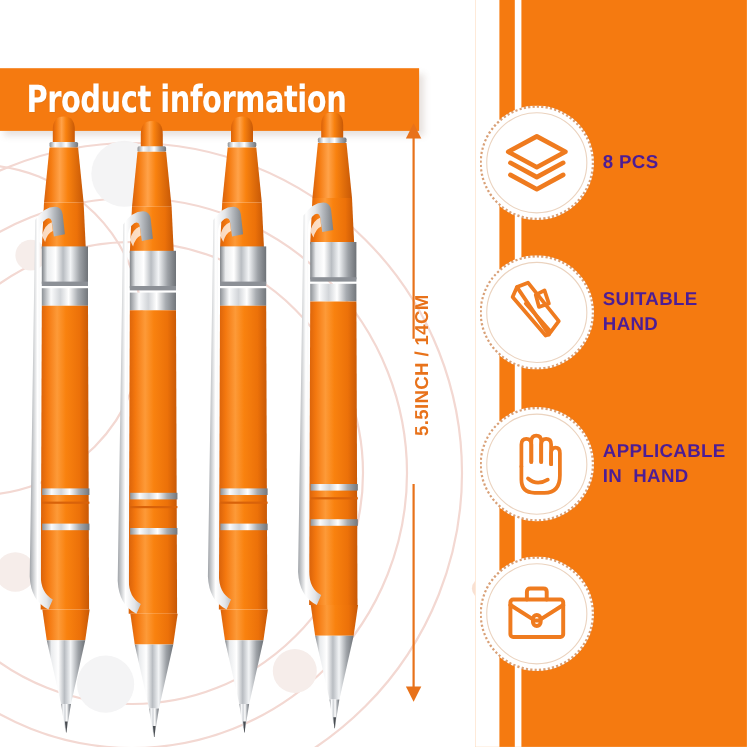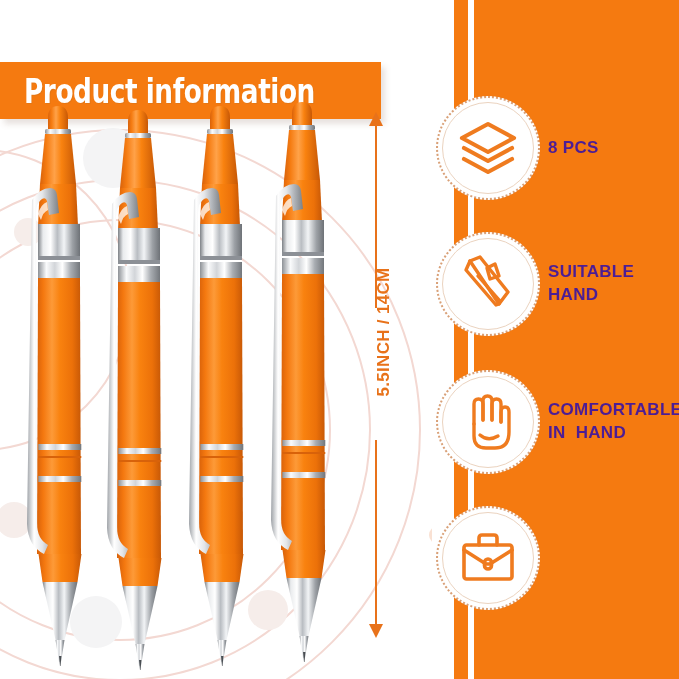--- a/index.html
+++ b/index.html
@@ -285,21 +285,21 @@
           <g fill="none" stroke="#EF7B1F" stroke-width="3.4" stroke-linejoin="round" stroke-linecap="round">
             <path d="M18 34 L18 14 q0 -5 4.5 -5 q4.5 0 4.5 5 L27 30"></path>
             <path d="M27 30 L27 11 q0 -5 4.5 -5 q4.5 0 4.5 5 L36 30"></path>
             <path d="M36 30 L36 14 q0 -5 4.5 -5 q4.5 0 4.5 5 L45 32"></path>
             <path d="M45 32 L45 22 q0 -5 4 -5 q4 0 4 5 L53 42 q0 16 -14 16 L30 58 q-12 0 -12 -12 L18 34"></path>
             <path d="M24 45 q8 7 18 1"></path>
           </g>
         </svg>
       </div>
       <div class="badge-text">
-        <span class="l1">COMFORTABLE</span>
+        <span class="l1">APPLICABLE</span>
         <span class="l2">IN  HAND</span>
       </div>
     </div>
 
     <div class="badge-row" style="top:506px">
       <div class="badge">
         <div class="badge-circle"></div>
         <div class="badge-inner"></div>
         <svg class="badge-icon" viewBox="0 0 64 64">
           <g fill="none" stroke="#EF7B1F" stroke-width="3.6" stroke-linejoin="round" stroke-linecap="round">

